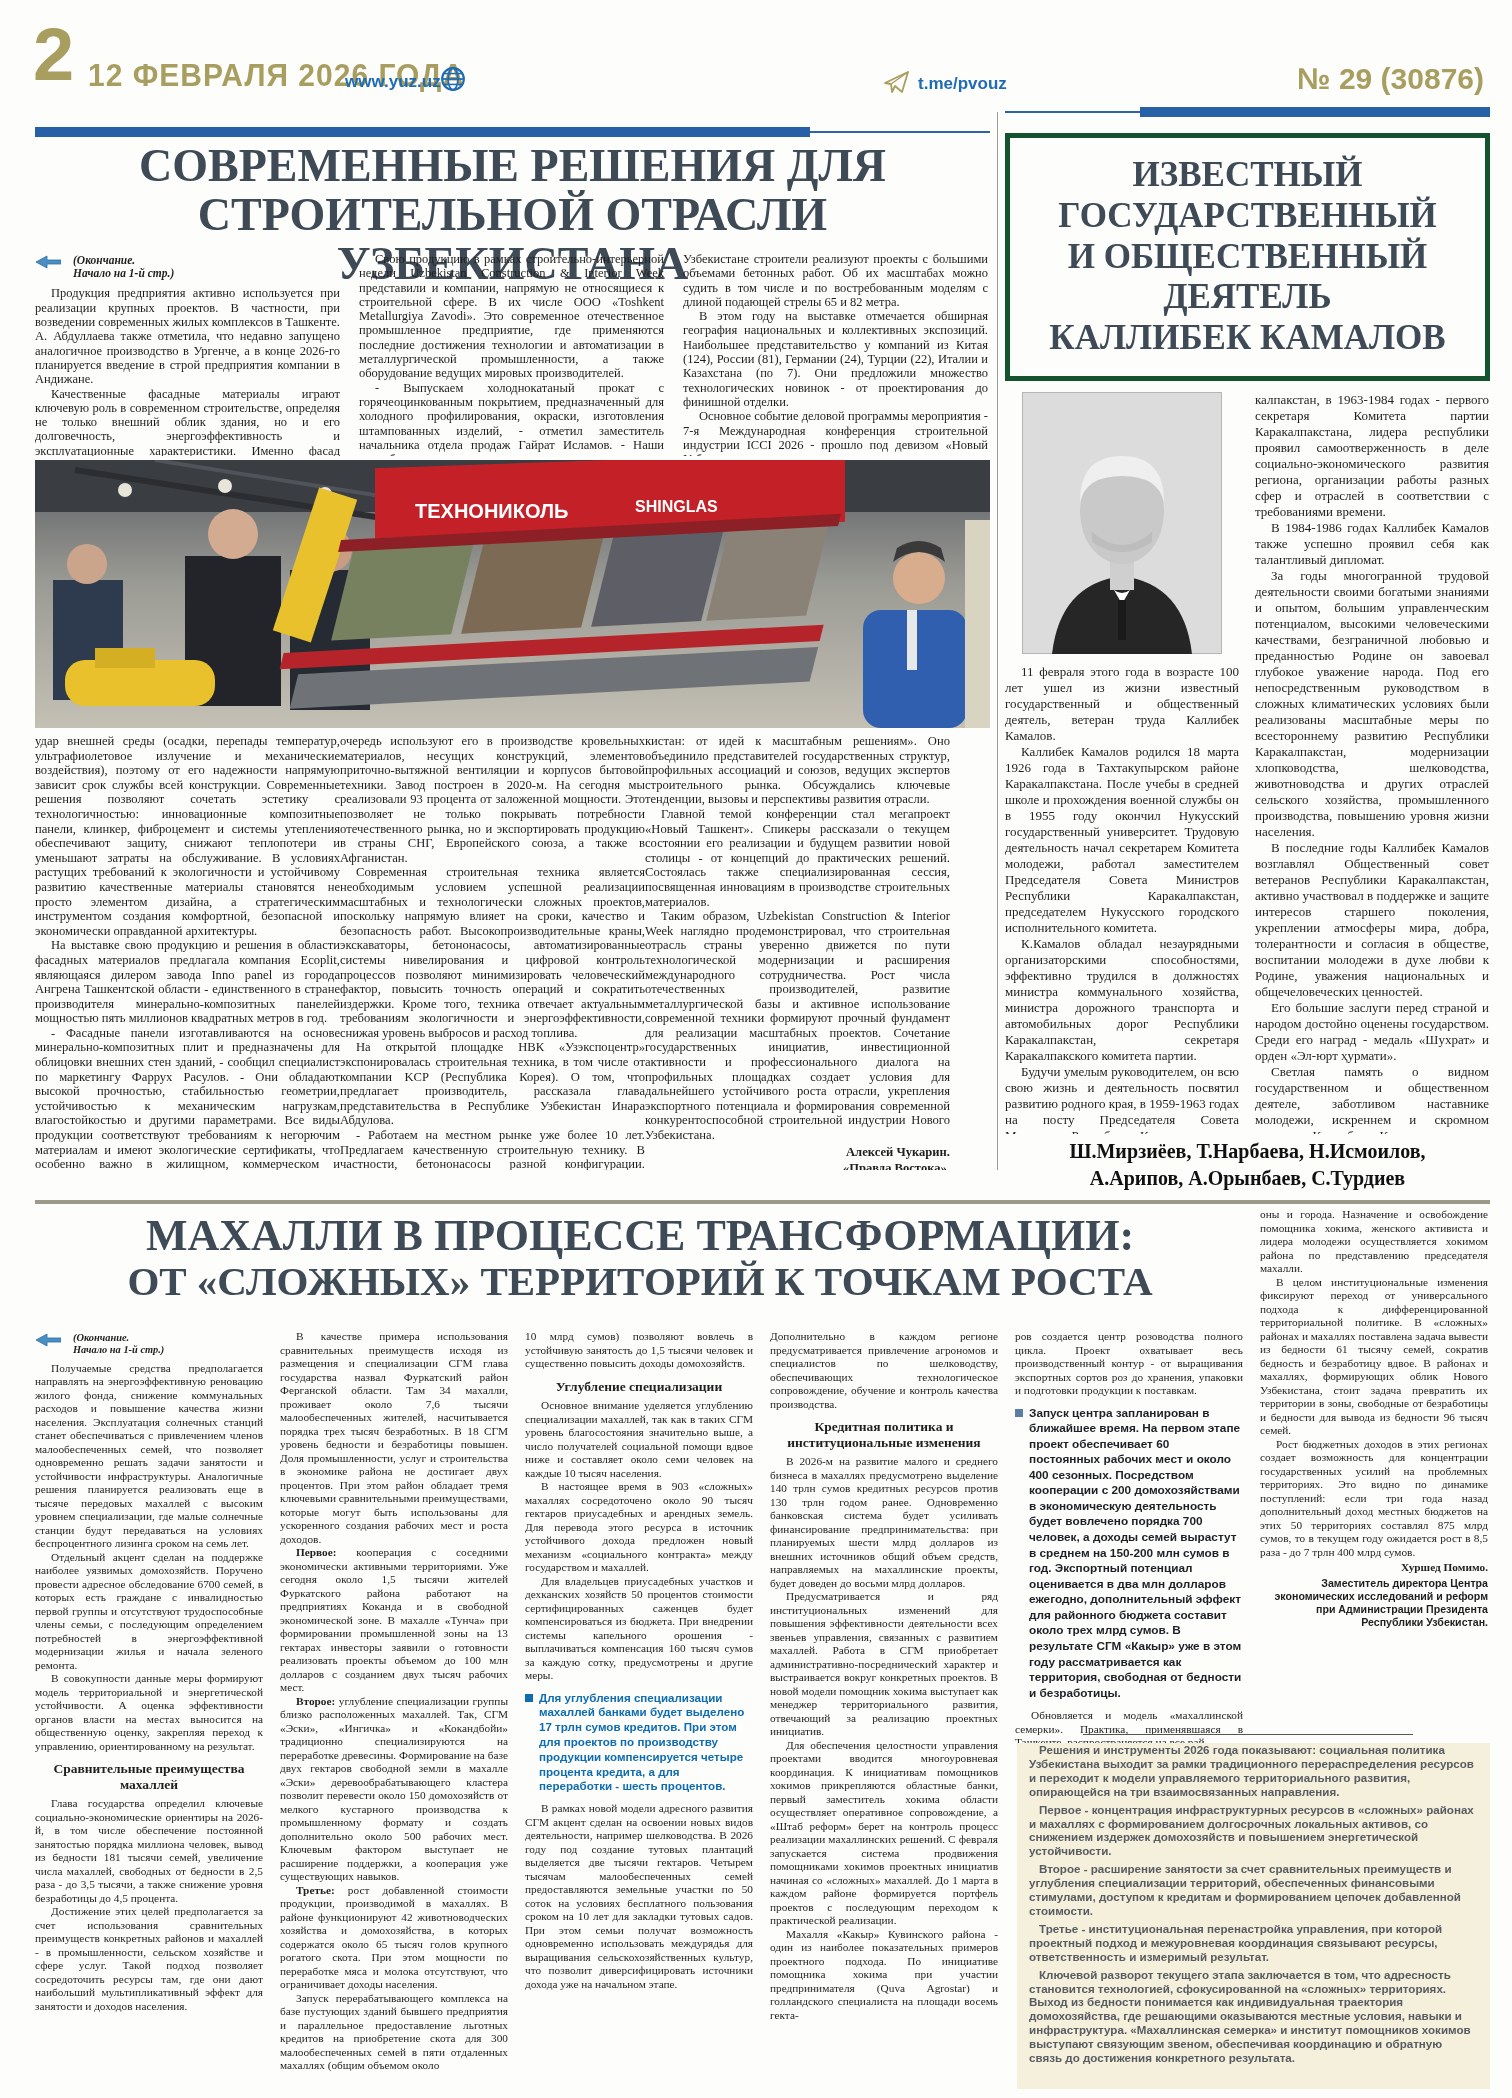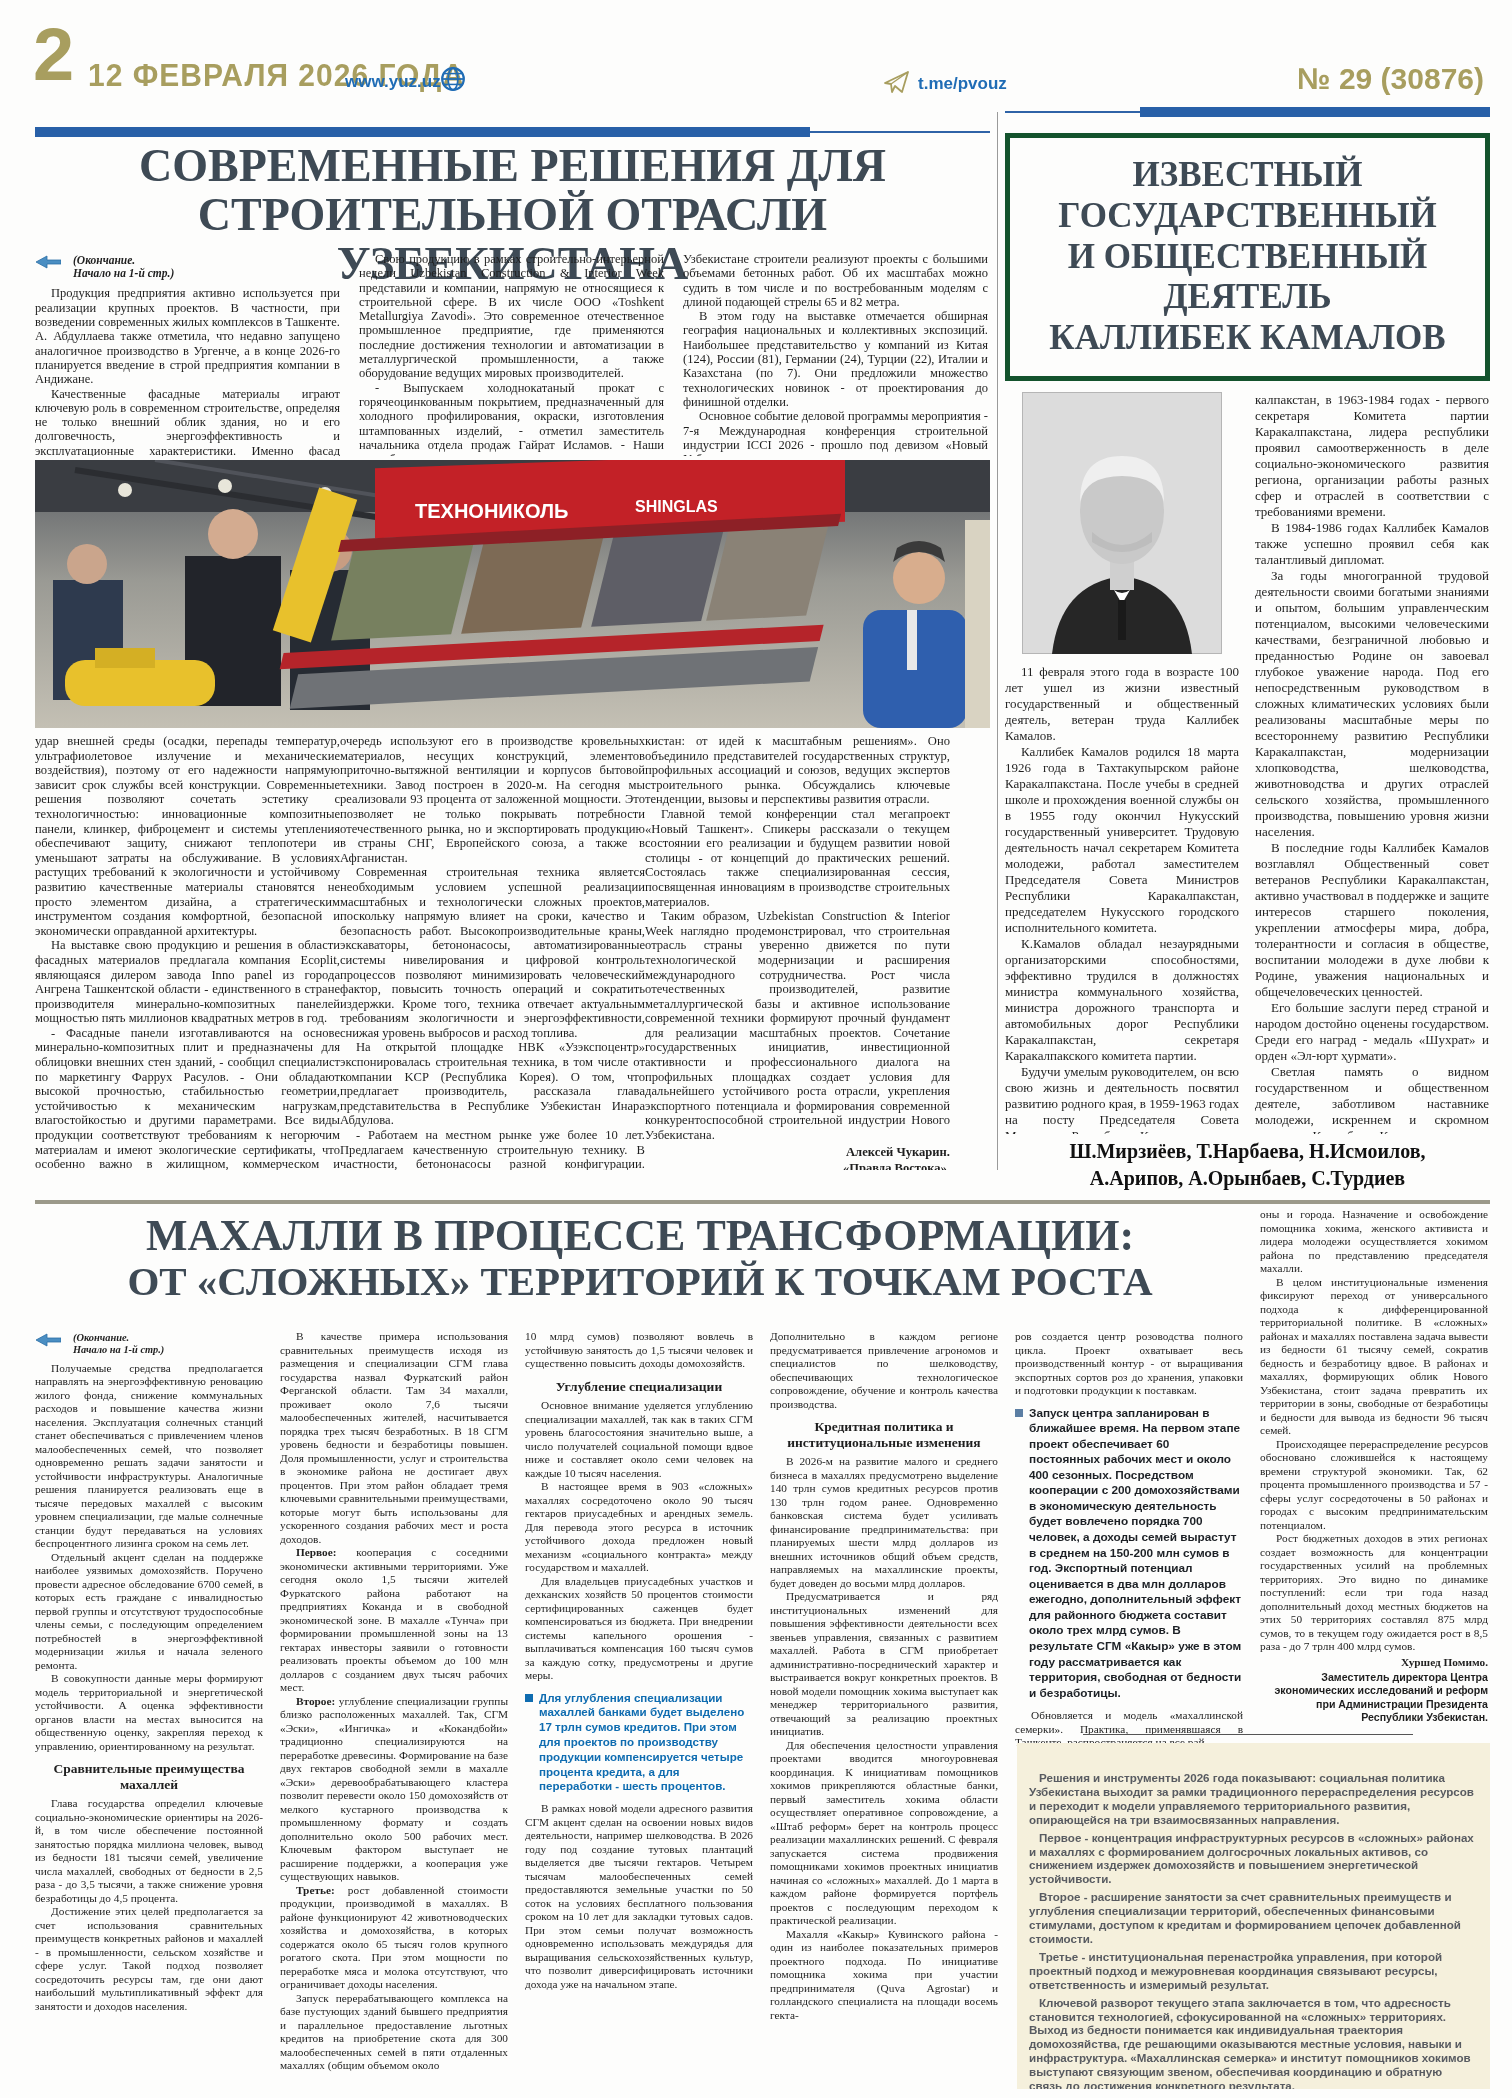--- a/index.html
+++ b/index.html
@@ -72,21 +72,21 @@
   .m-hl .h2{font-size:41px;line-height:1.1;}
   .mcols{position:absolute;left:0;top:0;width:1455px;height:888px;display:flex;gap:17px;
          font-size:11.3px;line-height:13.5px;}
   .mcols .col{width:228px;overflow:hidden;}
   .mcols .col.low{padding-top:122px;}
   .mcols .subhead{font-size:13.5px;}
   .mcols .insetblue{font-size:11.6px;}
   .mcols .insetdark{font-size:11.8px;}
   .m-byrule{position:absolute;left:1048px;top:526px;width:330px;height:1px;background:#555;}
   .beige{position:absolute;left:982px;top:535px;width:473px;height:346px;background:#f5f0dc;
-         box-sizing:border-box;padding:28px 12px;font-family:"Liberation Sans",sans-serif;
+         box-sizing:border-box;padding:0 12px;font-family:"Liberation Sans",sans-serif;
          font-weight:bold;color:#585b61;font-size:11.6px;line-height:13.9px;overflow:hidden;}
   .beige .para{text-indent:10px;margin-bottom:4px;text-align:left;}
   .arrowico{flex:0 0 auto;margin-top:1px;}
 </style>
 </head>
 <body>
 
 <div class="page">
 
   <div class="hdr">
@@ -293,21 +293,20 @@
           <p class="para">Махалля «Какыр» Кувинского района - один из наиболее показательных примеров проектного подхода. По инициативе помощника хокима при участии предпринимателя (Quva Agrostar) и голландского специалиста на площади восемь гекта-</p>
         </div>
       <div class="col low">
           <p class="para noind">ров создается центр розоводства полного цикла. Проект охватывает весь производственный контур - от выращивания экспортных сортов роз до хранения, упаковки и подготовки продукции к поставкам.</p>
           <div class="insetdark">Запуск центра запланирован в ближайшее время. На первом этапе проект обеспечивает 60 постоянных рабочих мест и около 400 сезонных. Посредством кооперации с 200 домохозяйствами в экономическую деятельность будет вовлечено порядка 700 человек, а доходы семей вырастут в среднем на 150-200 млн сумов в год. Экспортный потенциал оценивается в два млн долларов ежегодно, дополнительный эффект для районного бюджета составит около трех млрд сумов. В результате СГМ «Какыр» уже в этом году рассматривается как территория, свободная от бедности и безработицы.</div>
           <p class="para">Обновляется и модель «махаллинской семерки». Практика, применявшаяся в Ташкенте, распространяется на все рай-</p>
         </div>
       <div class="col">
           <p class="para noind">оны и города. Назначение и освобождение помощника хокима, женского активиста и лидера молодежи осуществляется хокимом района по представлению председателя махалли.</p>
           <p class="para">В целом институциональные изменения фиксируют переход от универсального подхода к дифференцированной территориальной политике. В «сложных» районах и махаллях поставлена задача вывести из бедности 61 тысячу семей, сократив бедность и безработицу вдвое. В районах и махаллях, формирующих облик Нового Узбекистана, стоит задача превратить их территории в зоны, свободные от безработицы и бедности для вывода из бедности 96 тысяч семей.</p>
-          <p class="para">Происходящее перераспределение ресурсов обосновано сложившейся к настоящему времени структурой экономики. Так, 62 процента промышленного производства и 57 - сферы услуг сосредоточены в 50 районах и городах с высоким предпринимательским потенциалом.</p>
           <p class="para">Рост бюджетных доходов в этих регионах создает возможность для концентрации государственных усилий на проблемных территориях. Это видно по динамике поступлений: если три года назад дополнительный доход местных бюджетов на этих 50 территориях составлял 875 млрд сумов, то в текущем году ожидается рост в 8,5 раза - до 7 трлн 400 млрд сумов.</p>
           <div class="bylineline">Хуршед Помимо.</div>
           <div class="bylinesub">Заместитель директора Центра экономических исследований и реформ при Администрации Президента Республики Узбекистан.</div>
         </div>
     </div>
     <div class="m-hl">
       <div class="h1">МАХАЛЛИ В ПРОЦЕССЕ ТРАНСФОРМАЦИИ:</div>
       <div class="h2">ОТ «СЛОЖНЫХ» ТЕРРИТОРИЙ К ТОЧКАМ РОСТА</div>
     </div>
     <div class="m-byrule"></div>

